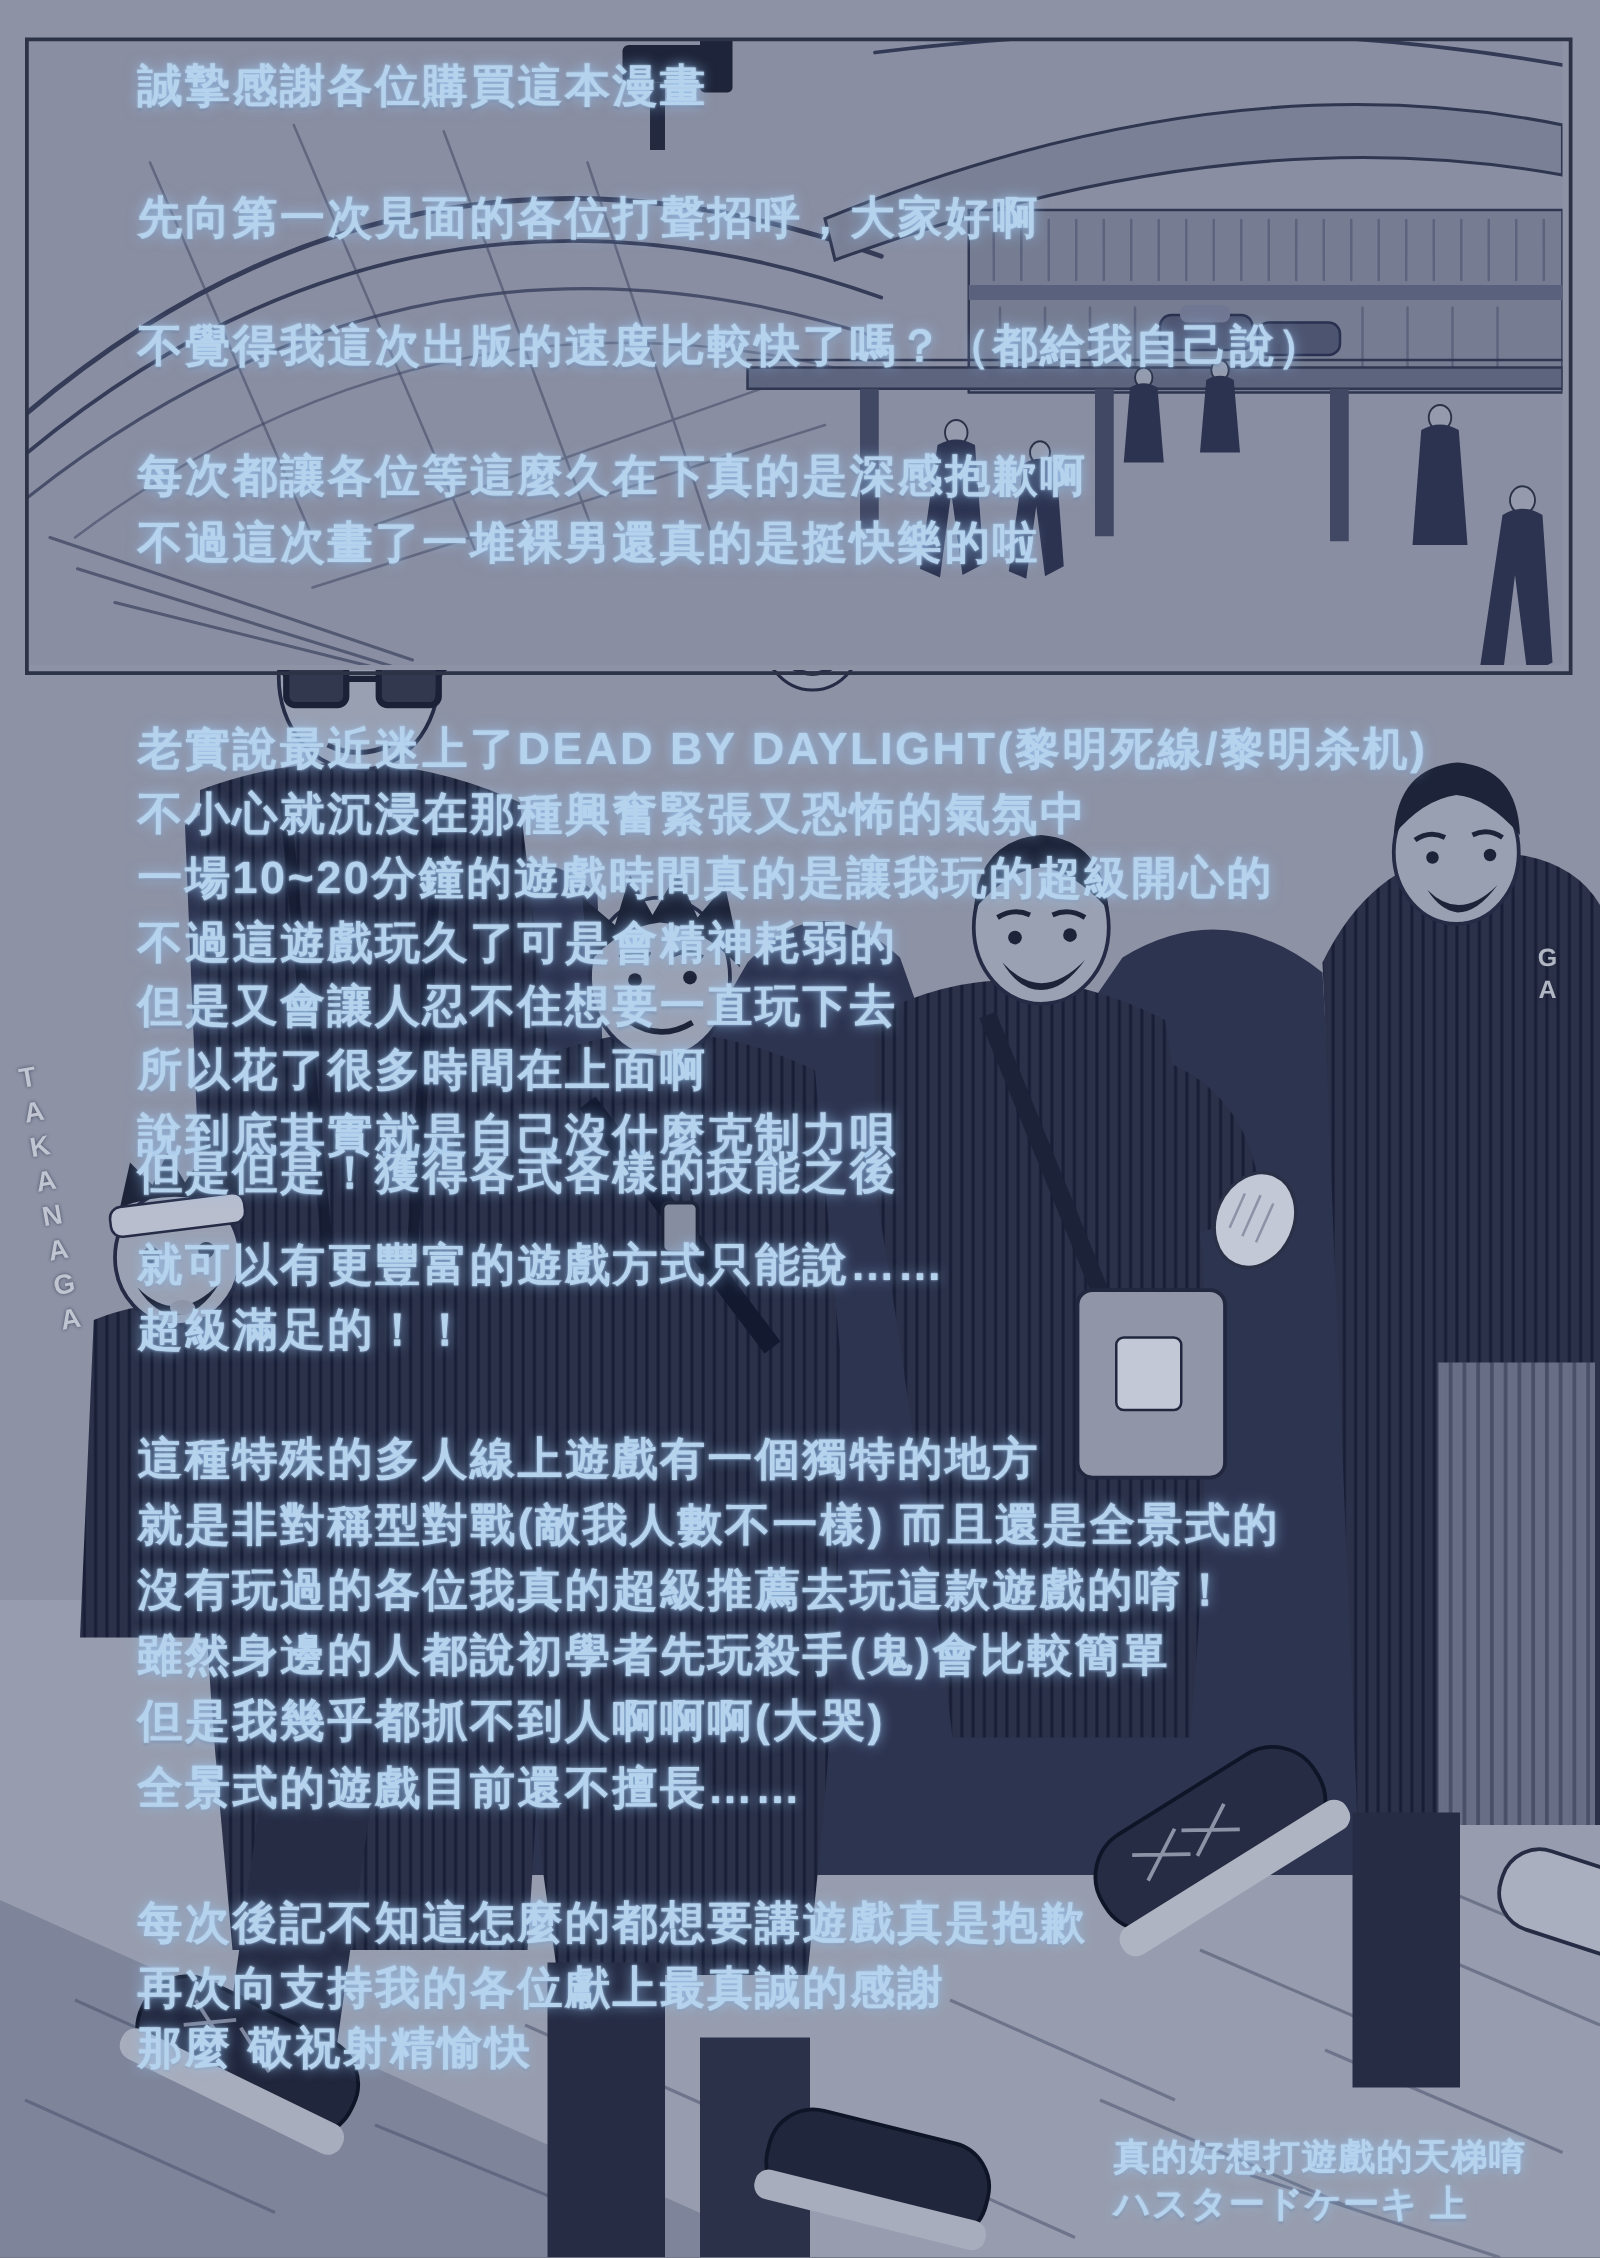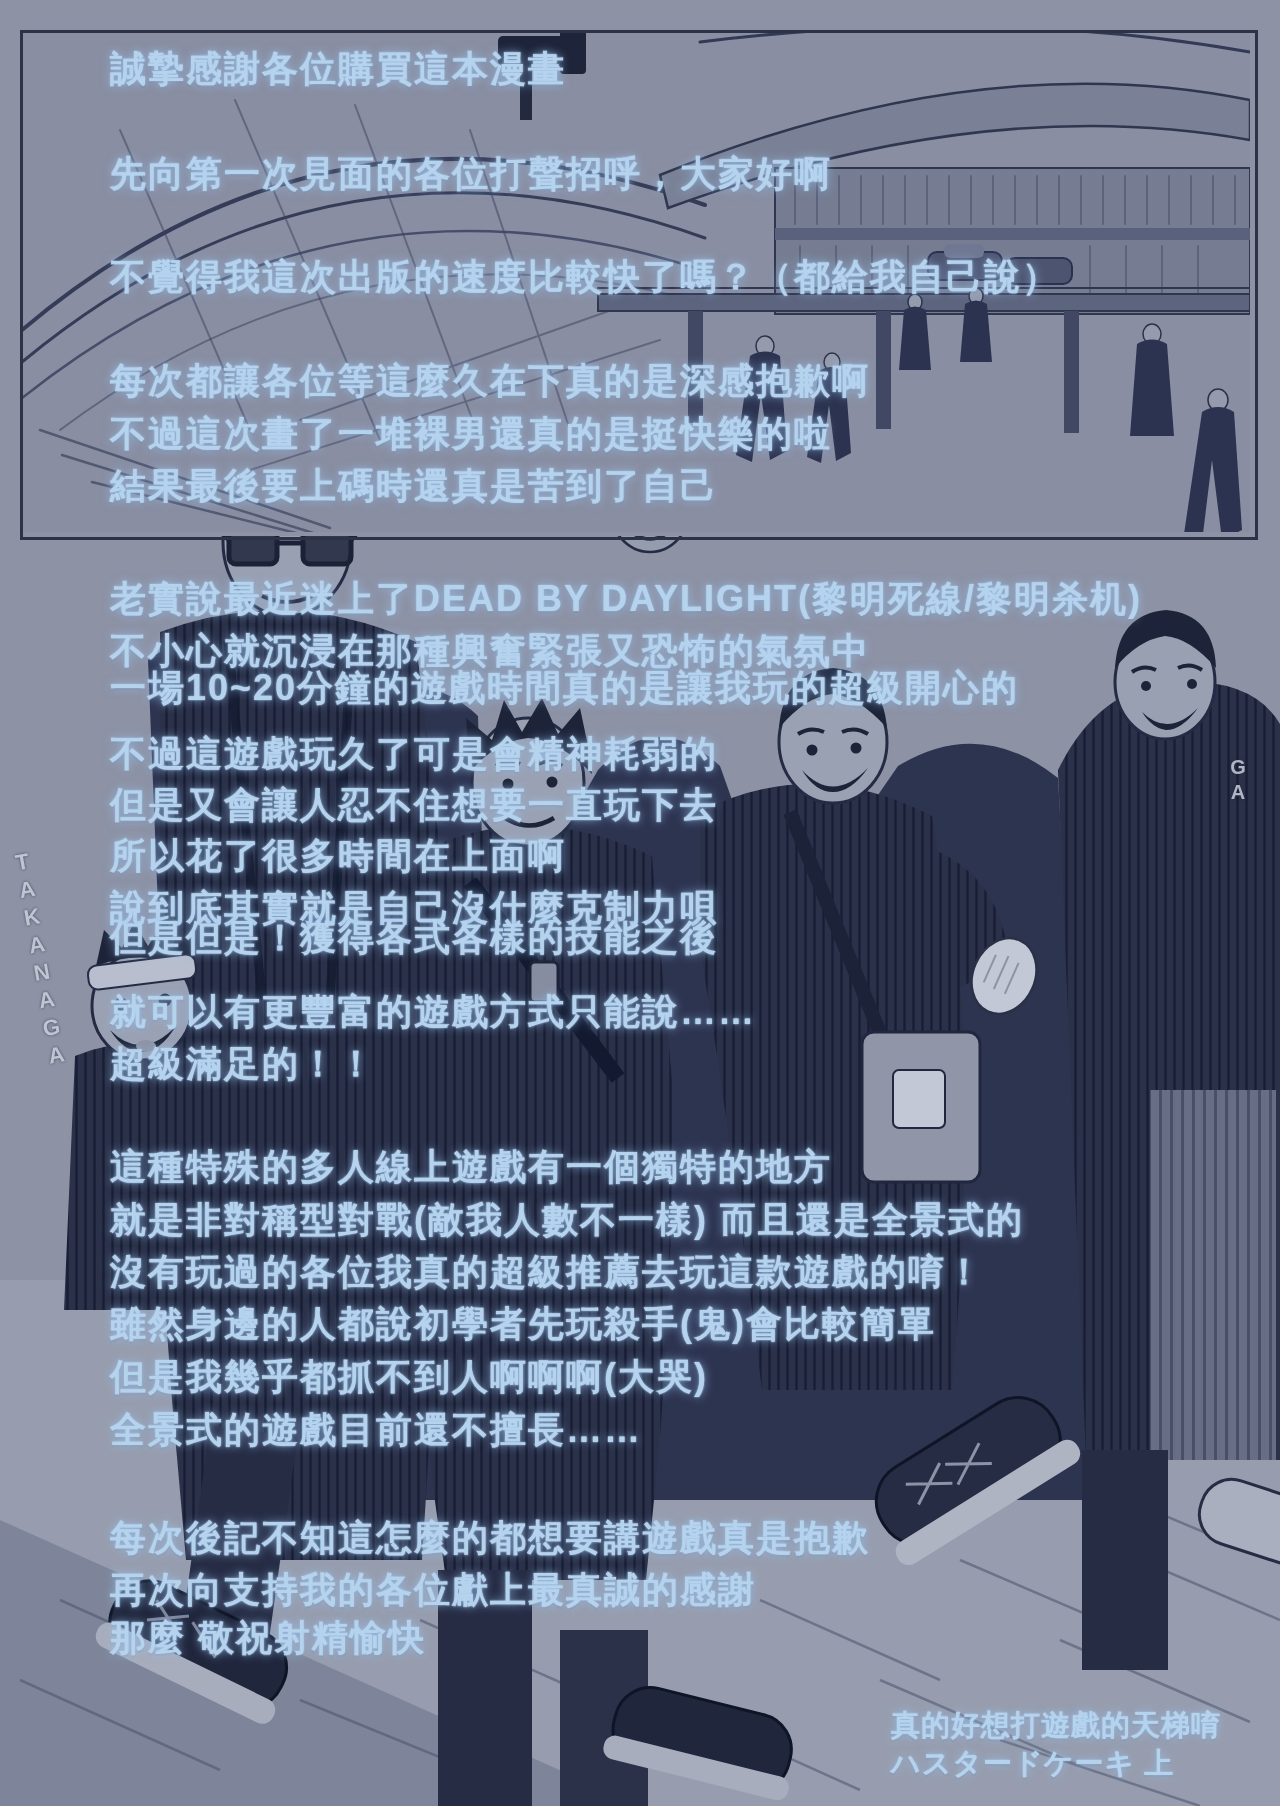--- a/index.html
+++ b/index.html
@@ -281,25 +281,24 @@
     </g>
   </svg>
 
   <div id="intro-box"></div>
 
   <div class="line" style="top:45px">誠摯感謝各位購買這本漫畫</div>
   <div class="line" style="top:150px">先向第一次見面的各位打聲招呼，大家好啊</div>
   <div class="line" style="top:253px">不覺得我這次出版的速度比較快了嗎？（都給我自己說）</div>
   <div class="line" style="top:357px">每次都讓各位等這麼久在下真的是深感抱歉啊</div>
   <div class="line" style="top:410px">不過這次畫了一堆裸男還真的是挺快樂的啦</div>
-  <div class="line" style="top:462px">結果最後要上碼時還真是苦到了自己</div>
 
   <div class="line" style="top:575px">老實說最近迷上了DEAD BY DAYLIGHT(黎明死線/黎明杀机)</div>
   <div class="line" style="top:627px">不小心就沉浸在那種興奮緊張又恐怖的氣氛中</div>
-  <div class="line" style="top:664px">一場10~20分鐘的遊戲時間真的是讓我玩的超級開心的</div>
+  <div class="line" style="top:678px">一場10~20分鐘的遊戲時間真的是讓我玩的超級開心的</div>
   <div class="line" style="top:730px">不過這遊戲玩久了可是會精神耗弱的</div>
   <div class="line" style="top:781px">但是又會讓人忍不住想要一直玩下去</div>
   <div class="line" style="top:832px">所以花了很多時間在上面啊</div>
   <div class="line" style="top:884px">說到底其實就是自己沒什麼克制力唄</div>
   <div class="line" style="top:914px">但是但是！獲得各式各樣的技能之後</div>
   <div class="line" style="top:988px">就可以有更豐富的遊戲方式只能說……</div>
   <div class="line" style="top:1040px">超級滿足的！！</div>
 
   <div class="line" style="top:1143px">這種特殊的多人線上遊戲有一個獨特的地方</div>
   <div class="line" style="top:1196px">就是非對稱型對戰(敵我人數不一樣) 而且還是全景式的</div>

